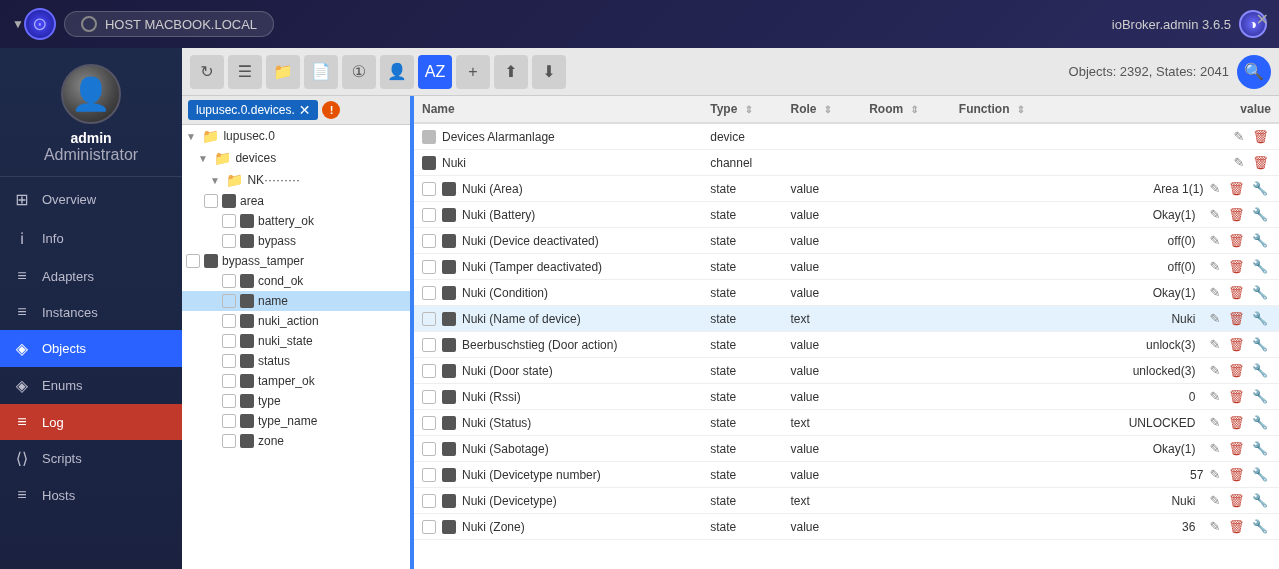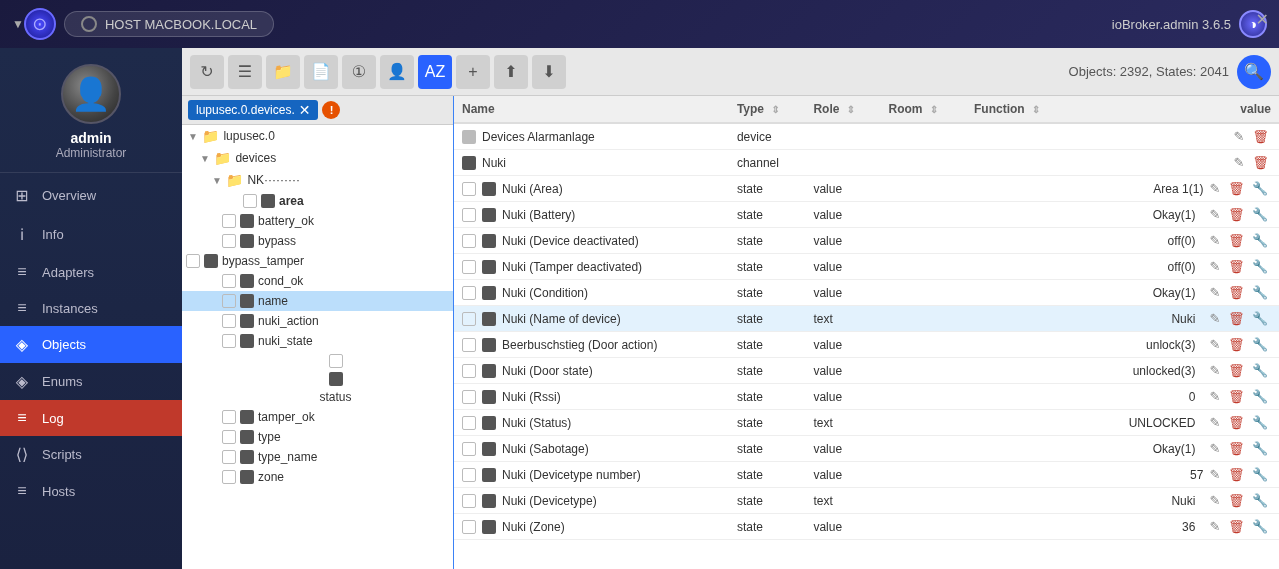--- a/index.html
+++ b/index.html
@@ -85,21 +85,21 @@
     .avatar {
       width: 60px; height: 60px;
       border-radius: 50%;
       background: radial-gradient(circle at 40% 35%, #888 0%, #444 60%, #222 100%);
       border: 2px solid #556;
       display: flex; align-items: center; justify-content: center;
       color: #aaa; font-size: 32px;
       margin-bottom: 6px;
     }
     .user-name { color: #fff; font-weight: bold; font-size: 14px; }
-    .user-role { color: #aab; font-size: 12px; }
+    .user-role { color: #aab; font-size: 16px; }
     .sidebar-nav { flex: 1; padding: 4px 0; }
     .nav-item {
       display: flex; align-items: center;
       padding: 9px 12px;
       color: #bbc;
       cursor: pointer;
       gap: 10px;
       font-size: 13px;
     }
     .nav-item.active { background: #2962ff; color: #fff; }
@@ -152,26 +152,25 @@
 
     
     .objects-area {
       display: flex;
       flex: 1;
       overflow: hidden;
     }
 
     
     .tree-panel {
-      width: 272px;
+      width: 232px;
       background: #fff;
-      border-right: 1px solid #3b82f6;
+      border-right: 4px solid #3b82f6;
       overflow-y: auto;
       flex-shrink: 0;
-      text-align: right;
     }
     .tree-header {
       display: flex;
       align-items: center;
       padding: 4px 6px;
       background: #e8e8e8;
       border-bottom: 1px solid #ccc;
       gap: 4px;
     }
     .tree-tab {
@@ -373,21 +372,21 @@
           <span class="tree-arrow">▼</span>
           <span class="tree-folder-icon folder-yellow">📁</span>
           <span>devices</span>
         </div>
         <div class="tree-item" style="padding-left:28px;">
           <span class="tree-arrow">▼</span>
           <span class="tree-folder-icon folder-yellow">📁</span>
           <span>NK·········</span>
         </div>
 
-        <div class="tree-item" style="padding-left:61px;font-weight:bold;">
+        <div class="tree-item" style="padding-left:22px;">
           <div class="checkbox-placeholder"></div>
           <span class="nuki-icon"></span>
           <span>area</span>
         </div>
         <div class="tree-item" style="padding-left:40px;">
           <div class="checkbox-placeholder"></div>
           <span class="nuki-icon"></span>
           <span>battery_ok</span>
         </div>
         <div class="tree-item" style="padding-left:40px;">
@@ -413,21 +412,21 @@
         <div class="tree-item" style="padding-left:40px;">
           <div class="checkbox-placeholder"></div>
           <span class="nuki-icon"></span>
           <span>nuki_action</span>
         </div>
         <div class="tree-item" style="padding-left:40px;">
           <div class="checkbox-placeholder"></div>
           <span class="nuki-icon"></span>
           <span>nuki_state</span>
         </div>
-        <div class="tree-item" style="padding-left:40px;flex-direction:column;">
+        <div class="tree-item" style="padding-left:40px;">
           <div class="checkbox-placeholder"></div>
           <span class="nuki-icon"></span>
           <span>status</span>
         </div>
         <div class="tree-item" style="padding-left:40px;">
           <div class="checkbox-placeholder"></div>
           <span class="nuki-icon"></span>
           <span>tamper_ok</span>
         </div>
         <div class="tree-item" style="padding-left:40px;">

